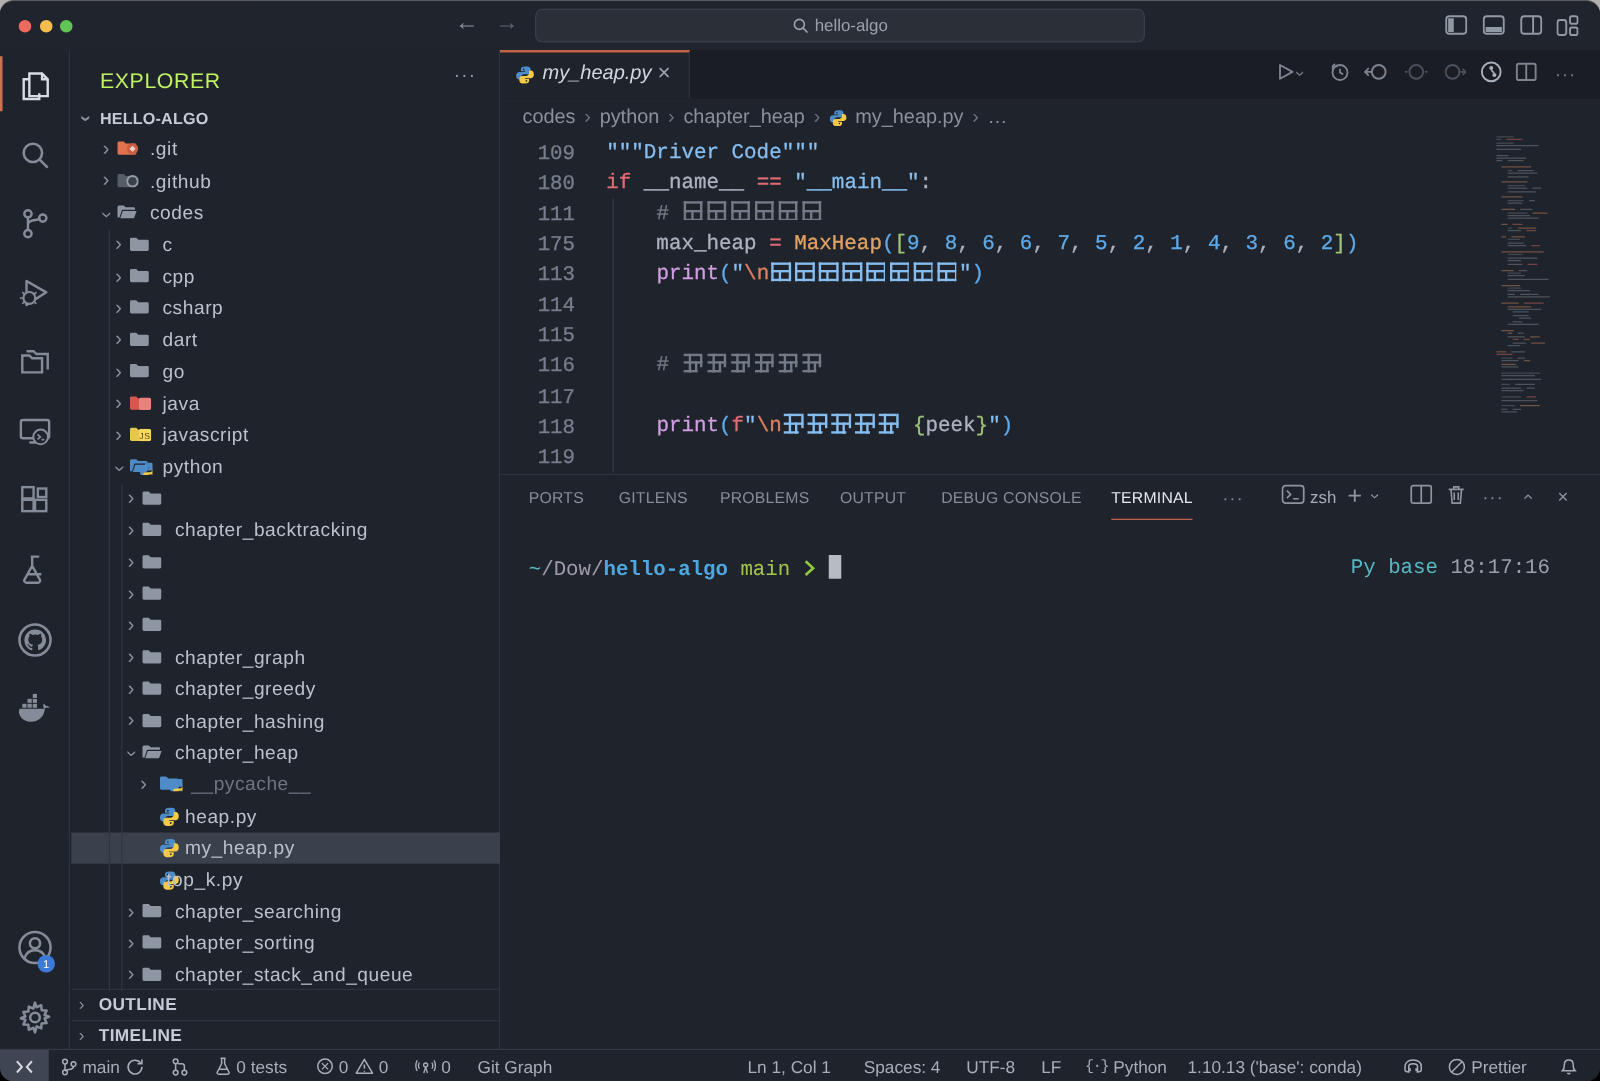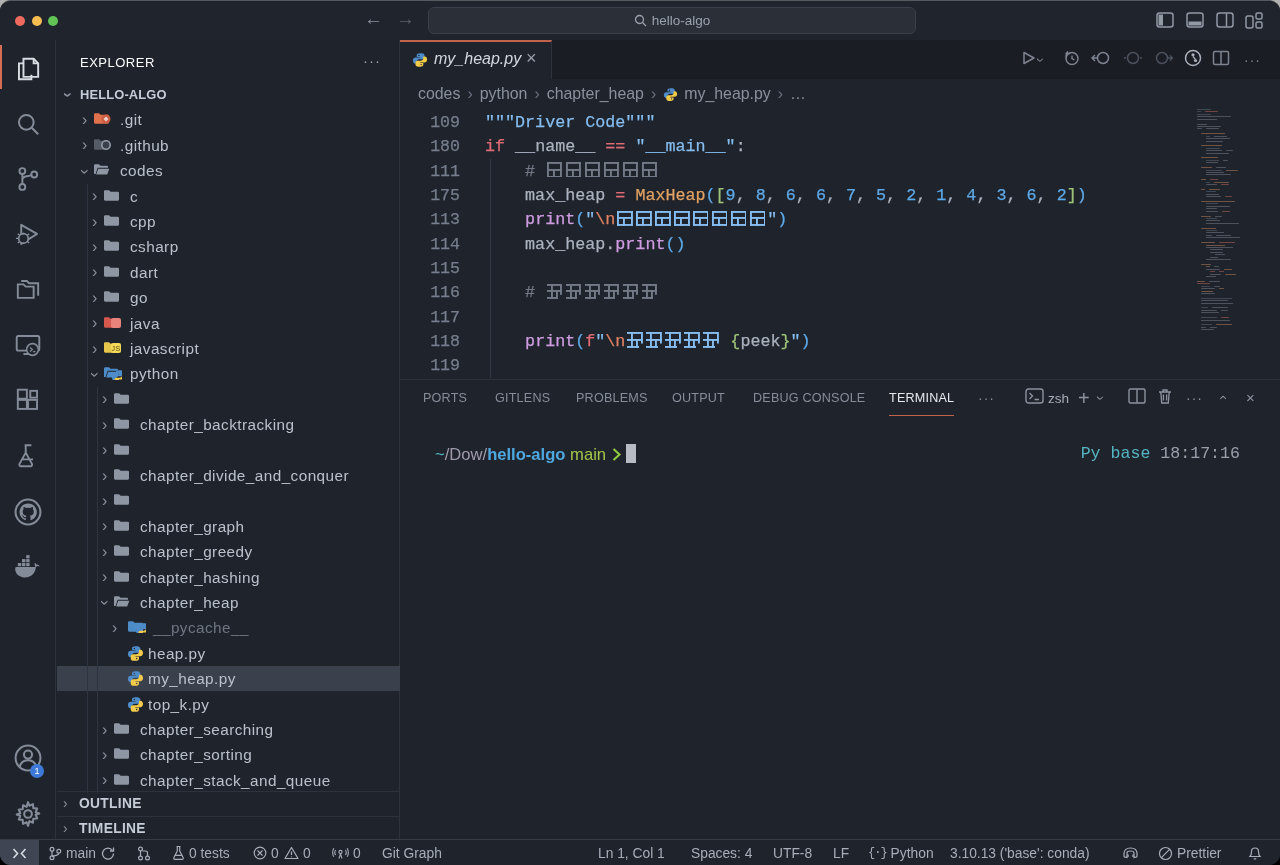--- a/index.html
+++ b/index.html
@@ -10,21 +10,21 @@
 .tl{position:absolute;top:14.5px;width:10px;height:10px;border-radius:50%}
 #searchbox{position:absolute;left:428px;top:6px;width:488px;height:27px;background:#2b3038;border:1px solid #3a3f4a;border-radius:6px;color:#9aa1ad;font-size:13.5px;display:flex;align-items:center;justify-content:center;gap:5px}
 .navarrow{position:absolute;top:7px;color:#8b929e;font-size:19px}
 
 #activitybar{position:absolute;left:0;top:39px;width:56px;height:799px;background:#1f232b;border-right:1px solid #2d323c}
 .ab-icon{position:absolute;left:0;width:56px;height:40px;display:flex;align-items:center;justify-content:center;color:#858c99}
 .ab-icon svg{display:block;transform:scale(1.13)}
 #ab-active-strip{position:absolute;left:0;top:5px;width:2px;height:44px;background:#d36e52}
 
 #sidebar{position:absolute;left:57px;top:39px;width:343px;height:799px;background:#1f232b;border-right:1px solid #2d323c}
-#sb-head{position:absolute;left:23px;top:15px;color:#ffffff;font-size:13px;letter-spacing:.5px}
+#sb-head{position:absolute;left:23px;top:15px;color:#bef264;font-size:17px;letter-spacing:.5px}
 #sb-dots{position:absolute;left:306px;top:12px;color:#9aa1ac;font-size:15px;letter-spacing:1px}
 .trow{position:absolute;left:0;width:343px;height:25.4px;display:flex;align-items:center;color:#bac1cc;font-size:15.3px;letter-spacing:.45px;white-space:pre}
 .trow .chev{position:absolute;color:#8a919d;width:16px;text-align:center;font-size:16px}
 .trow .ficon{position:absolute;width:17px;height:17px}
 .trow .lbl{position:absolute;line-height:25px}
 .sel{background:#3a404c}
 .dim{color:#6e7582}
 .treeguide{position:absolute;width:1px;background:#2f3440}
 #outline-sec{position:absolute;left:0;width:343px;color:#c5ccd7;font-size:13.8px;font-weight:bold;border-top:1px solid #2d323c;height:25px;display:flex;align-items:center;letter-spacing:.3px}
 
@@ -48,21 +48,21 @@
  background-position:50% 0,50% 50%,50% 100%,0 50%,100% 50%,46% 100%}
 .cj2{background-size:88% 1.9px,100% 1.9px,76% 1.9px,1.9px 100%,1.9px 72%,1.9px 58%;background-position:20% 0,50% 46%,0% 100%,30% 50%,100% 0%,64% 100%}
 
 #minimap{position:absolute;left:1190px;top:108px;width:90px;height:270px}
 .mm{position:absolute;height:1.1px;border-radius:.5px}
 
 #panel{position:absolute;left:400px;top:378px;width:880px;height:460px;background:#1f232b;border-top:1px solid #2d323c}
 .ptab{position:absolute;top:0;height:36px;line-height:36px;color:#868d99;font-size:12.6px;letter-spacing:.2px}
 .ptab.act{color:#e6e9ee;border-bottom:1.6px solid #c0634a}
 #panelacts{position:absolute;left:4px;top:0;width:880px;height:36px}
-#term{position:absolute;left:35px;top:64px;width:840px;font-family:Liberation Sans, sans-serif;font-size:16.6px;white-space:pre}
+#term{position:absolute;left:23px;top:64px;width:840px;font-family:Liberation Mono, monospace;font-size:16.6px;white-space:pre}
 #termright{position:absolute;right:40px;top:64px;font-family:"Liberation Mono",monospace;font-size:16.6px;color:#9aa0ab}
 
 #statusbar{position:absolute;left:0;top:838px;width:1280px;height:27px;background:#1f232b;border-top:1px solid #363b45;color:#a7aeb9;font-size:13.8px}
 #remote{position:absolute;left:0;top:0;width:39px;height:26px;background:#3f4552;color:#d0d5dd;display:flex;align-items:center;justify-content:center}
 .sb-item{position:absolute;top:0;height:26px;display:flex;align-items:center;gap:4px}
 .sb-item svg{display:block}
 </style></head><body>
 <div class="cnr" style="left:0"></div>
 <div class="cnr" style="right:0"></div>
 <div id="win">
@@ -245,21 +245,21 @@
             <path d="M1 3.3 Q1 2.2 2.1 2.2 L6 2.2 L7.6 3.8 L14.9 3.8 Q16 3.8 16 4.9 L16 11.6 Q16 12.7 14.9 12.7 L2.1 12.7 Q1 12.7 1 11.6 Z" fill="#8d96a2"></path>
           </svg></span></div>
       <div class="trow" style="top:372.1px"><span class="chev" style="left:40px">›</span><span class="ficon" style="left:56px;top:4px"><svg width="17" height="15" viewBox="0 0 17 15" style="">
             <path d="M1 3.3 Q1 2.2 2.1 2.2 L6 2.2 L7.6 3.8 L14.9 3.8 Q16 3.8 16 4.9 L16 11.6 Q16 12.7 14.9 12.7 L2.1 12.7 Q1 12.7 1 11.6 Z" fill="#8d96a2"></path>
           </svg></span><span class="lbl" style="left:83px">chapter_backtracking</span></div>
       <div class="trow" style="top:397.5px"><span class="chev" style="left:40px">›</span><span class="ficon" style="left:56px;top:4px"><svg width="17" height="15" viewBox="0 0 17 15" style="">
             <path d="M1 3.3 Q1 2.2 2.1 2.2 L6 2.2 L7.6 3.8 L14.9 3.8 Q16 3.8 16 4.9 L16 11.6 Q16 12.7 14.9 12.7 L2.1 12.7 Q1 12.7 1 11.6 Z" fill="#8d96a2"></path>
           </svg></span></div>
       <div class="trow" style="top:422.9px"><span class="chev" style="left:40px">›</span><span class="ficon" style="left:56px;top:4px"><svg width="17" height="15" viewBox="0 0 17 15" style="">
             <path d="M1 3.3 Q1 2.2 2.1 2.2 L6 2.2 L7.6 3.8 L14.9 3.8 Q16 3.8 16 4.9 L16 11.6 Q16 12.7 14.9 12.7 L2.1 12.7 Q1 12.7 1 11.6 Z" fill="#8d96a2"></path>
-          </svg></span><span class="lbl" style="left:83px">chapter_divide_and_conquer</span></div>
+          </svg></span></div>
       <div class="trow" style="top:448.3px"><span class="chev" style="left:40px">›</span><span class="ficon" style="left:56px;top:4px"><svg width="17" height="15" viewBox="0 0 17 15" style="">
             <path d="M1 3.3 Q1 2.2 2.1 2.2 L6 2.2 L7.6 3.8 L14.9 3.8 Q16 3.8 16 4.9 L16 11.6 Q16 12.7 14.9 12.7 L2.1 12.7 Q1 12.7 1 11.6 Z" fill="#8d96a2"></path>
           </svg></span></div>
       <div class="trow" style="top:473.7px"><span class="chev" style="left:40px">›</span><span class="ficon" style="left:56px;top:4px"><svg width="17" height="15" viewBox="0 0 17 15" style="">
             <path d="M1 3.3 Q1 2.2 2.1 2.2 L6 2.2 L7.6 3.8 L14.9 3.8 Q16 3.8 16 4.9 L16 11.6 Q16 12.7 14.9 12.7 L2.1 12.7 Q1 12.7 1 11.6 Z" fill="#8d96a2"></path>
           </svg></span><span class="lbl" style="left:83px">chapter_graph</span></div>
       <div class="trow" style="top:499.1px"><span class="chev" style="left:40px">›</span><span class="ficon" style="left:56px;top:4px"><svg width="17" height="15" viewBox="0 0 17 15" style="">
             <path d="M1 3.3 Q1 2.2 2.1 2.2 L6 2.2 L7.6 3.8 L14.9 3.8 Q16 3.8 16 4.9 L16 11.6 Q16 12.7 14.9 12.7 L2.1 12.7 Q1 12.7 1 11.6 Z" fill="#8d96a2"></path>
           </svg></span><span class="lbl" style="left:83px">chapter_greedy</span></div>
       <div class="trow" style="top:524.5px"><span class="chev" style="left:40px">›</span><span class="ficon" style="left:56px;top:4px"><svg width="17" height="15" viewBox="0 0 17 15" style="">
@@ -279,21 +279,21 @@
             <path fill="#4e8cc9" d="M7.9 1.2c-2.1 0-3.2.8-3.2 2.2v1.5h3.4v.6H3.4C2 5.5.9 6.6.9 8.5c0 1.9 1 3.1 2.4 3.1h1.4V9.8c0-1.4 1.2-2.5 2.6-2.5h3.2c1.1 0 2-.9 2-2V3.4c0-1.3-1.2-2.2-2.6-2.2zm-1 1.5c.4 0 .7.3.7.7 0 .4-.3.7-.7.7-.4 0-.7-.3-.7-.7 0-.4.3-.7.7-.7z"></path>
             <path fill="#f2ca49" d="M8.1 14.8c2.1 0 3.2-.8 3.2-2.2v-1.5H7.9v-.6h4.7c1.4 0 2.5-1.1 2.5-3 0-1.9-1-3.1-2.4-3.1h-1.4v1.8c0 1.4-1.2 2.5-2.6 2.5H5.5c-1.1 0-2 .9-2 2v1.9c0 1.3 1.2 2.2 2.6 2.2zm1-1.5c-.4 0-.7-.3-.7-.7 0-.4.3-.7.7-.7.4 0 .7.3.7.7 0 .4-.3.7-.7.7z"></path>
           </svg></span><span class="lbl" style="left:91px">heap.py</span></div>
       <div class="trow sel" style="top:626.1px"><span class="ficon" style="left:70px;top:4px"><svg width="16" height="16" viewBox="0 0 16 16" style="width:17px;height:17px">
             <path fill="#4e8cc9" d="M7.9 1.2c-2.1 0-3.2.8-3.2 2.2v1.5h3.4v.6H3.4C2 5.5.9 6.6.9 8.5c0 1.9 1 3.1 2.4 3.1h1.4V9.8c0-1.4 1.2-2.5 2.6-2.5h3.2c1.1 0 2-.9 2-2V3.4c0-1.3-1.2-2.2-2.6-2.2zm-1 1.5c.4 0 .7.3.7.7 0 .4-.3.7-.7.7-.4 0-.7-.3-.7-.7 0-.4.3-.7.7-.7z"></path>
             <path fill="#f2ca49" d="M8.1 14.8c2.1 0 3.2-.8 3.2-2.2v-1.5H7.9v-.6h4.7c1.4 0 2.5-1.1 2.5-3 0-1.9-1-3.1-2.4-3.1h-1.4v1.8c0 1.4-1.2 2.5-2.6 2.5H5.5c-1.1 0-2 .9-2 2v1.9c0 1.3 1.2 2.2 2.6 2.2zm1-1.5c-.4 0-.7-.3-.7-.7 0-.4.3-.7.7-.7.4 0 .7.3.7.7 0 .4-.3.7-.7.7z"></path>
           </svg></span><span class="lbl" style="left:91px">my_heap.py</span></div>
       <div class="trow" style="top:651.5px"><span class="ficon" style="left:70px;top:4px"><svg width="16" height="16" viewBox="0 0 16 16" style="width:17px;height:17px">
             <path fill="#4e8cc9" d="M7.9 1.2c-2.1 0-3.2.8-3.2 2.2v1.5h3.4v.6H3.4C2 5.5.9 6.6.9 8.5c0 1.9 1 3.1 2.4 3.1h1.4V9.8c0-1.4 1.2-2.5 2.6-2.5h3.2c1.1 0 2-.9 2-2V3.4c0-1.3-1.2-2.2-2.6-2.2zm-1 1.5c.4 0 .7.3.7.7 0 .4-.3.7-.7.7-.4 0-.7-.3-.7-.7 0-.4.3-.7.7-.7z"></path>
             <path fill="#f2ca49" d="M8.1 14.8c2.1 0 3.2-.8 3.2-2.2v-1.5H7.9v-.6h4.7c1.4 0 2.5-1.1 2.5-3 0-1.9-1-3.1-2.4-3.1h-1.4v1.8c0 1.4-1.2 2.5-2.6 2.5H5.5c-1.1 0-2 .9-2 2v1.9c0 1.3 1.2 2.2 2.6 2.2zm1-1.5c-.4 0-.7-.3-.7-.7 0-.4.3-.7.7-.7.4 0 .7.3.7.7 0 .4-.3.7-.7.7z"></path>
-          </svg></span><span class="lbl" style="left:91px">top_k.py</span></div>
+          </svg></span><span class="lbl" style="left:76px">top_k.py</span></div>
       <div class="trow" style="top:676.9px"><span class="chev" style="left:40px">›</span><span class="ficon" style="left:56px;top:4px"><svg width="17" height="15" viewBox="0 0 17 15" style="">
             <path d="M1 3.3 Q1 2.2 2.1 2.2 L6 2.2 L7.6 3.8 L14.9 3.8 Q16 3.8 16 4.9 L16 11.6 Q16 12.7 14.9 12.7 L2.1 12.7 Q1 12.7 1 11.6 Z" fill="#8d96a2"></path>
           </svg></span><span class="lbl" style="left:83px">chapter_searching</span></div>
       <div class="trow" style="top:702.3px"><span class="chev" style="left:40px">›</span><span class="ficon" style="left:56px;top:4px"><svg width="17" height="15" viewBox="0 0 17 15" style="">
             <path d="M1 3.3 Q1 2.2 2.1 2.2 L6 2.2 L7.6 3.8 L14.9 3.8 Q16 3.8 16 4.9 L16 11.6 Q16 12.7 14.9 12.7 L2.1 12.7 Q1 12.7 1 11.6 Z" fill="#8d96a2"></path>
           </svg></span><span class="lbl" style="left:83px">chapter_sorting</span></div>
       <div class="trow" style="top:727.7px"><span class="chev" style="left:40px">›</span><span class="ficon" style="left:56px;top:4px"><svg width="17" height="15" viewBox="0 0 17 15" style="">
             <path d="M1 3.3 Q1 2.2 2.1 2.2 L6 2.2 L7.6 3.8 L14.9 3.8 Q16 3.8 16 4.9 L16 11.6 Q16 12.7 14.9 12.7 L2.1 12.7 Q1 12.7 1 11.6 Z" fill="#8d96a2"></path>
           </svg></span><span class="lbl" style="left:83px">chapter_stack_and_queue</span></div>
       <div class="treeguide" style="left:29.5px;top:144px;height:609px"></div>
@@ -370,21 +370,20 @@
       <div class="cline" style="left:85px;top:2.0px"><span class="st">"""Driver Code"""</span></div>
       <div class="lnum" style="left:0px;top:26.3px">180</div>
       <div class="cline" style="left:85px;top:26.3px"><span class="kw">if</span><span class="df"> __name__ </span><span class="kw">==</span><span class="df"> </span><span class="st">"__main__"</span><span class="df">:</span></div>
       <div class="lnum" style="left:0px;top:50.7px">111</div>
       <div class="cline" style="left:85px;top:50.7px"><span class="df">    </span><span class="cm"># <i class="cj" style="--c:#737a87"></i><i class="cj" style="--c:#737a87"></i><i class="cj" style="--c:#737a87"></i><i class="cj" style="--c:#737a87"></i><i class="cj" style="--c:#737a87"></i><i class="cj" style="--c:#737a87"></i></span></div>
       <div class="lnum" style="left:0px;top:75.0px">175</div>
       <div class="cline" style="left:85px;top:75.0px"><span class="df">    max_heap </span><span class="kw">=</span><span class="df"> </span><span class="cl">MaxHeap</span><span class="b1">(</span><span class="b2">[</span><span class="nu">9</span><span class="df">, </span><span class="nu">8</span><span class="df">, </span><span class="nu">6</span><span class="df">, </span><span class="nu">6</span><span class="df">, </span><span class="nu">7</span><span class="df">, </span><span class="nu">5</span><span class="df">, </span><span class="nu">2</span><span class="df">, </span><span class="nu">1</span><span class="df">, </span><span class="nu">4</span><span class="df">, </span><span class="nu">3</span><span class="df">, </span><span class="nu">6</span><span class="df">, </span><span class="nu">2</span><span class="b2">]</span><span class="b1">)</span></div>
       <div class="lnum" style="left:0px;top:99.3px">113</div>
       <div class="cline" style="left:85px;top:99.3px"><span class="df">    </span><span class="fn">print</span><span class="b1">(</span><span class="st">"</span><span class="esc">\n</span><span class="st"><i class="cj" style="--c:#85bdf0"></i><i class="cj" style="--c:#85bdf0"></i><i class="cj" style="--c:#85bdf0"></i><i class="cj" style="--c:#85bdf0"></i><i class="cj" style="--c:#85bdf0"></i><i class="cj" style="--c:#85bdf0"></i><i class="cj" style="--c:#85bdf0"></i><i class="cj" style="--c:#85bdf0"></i>"</span><span class="b1">)</span></div>
       <div class="lnum" style="left:0px;top:123.6px">114</div>
-      <div class="cline" style="left:85px;top:123.6px"><span class="df">    max_heap.</span><span class="fn">print</span><span class="b1">()</span></div>
       <div class="lnum" style="left:0px;top:148.0px">115</div>
       <div class="lnum" style="left:0px;top:172.3px">116</div>
       <div class="cline" style="left:85px;top:172.3px"><span class="df">    </span><span class="cm"># <i class="cj cj2" style="--c:#737a87"></i><i class="cj cj2" style="--c:#737a87"></i><i class="cj cj2" style="--c:#737a87"></i><i class="cj cj2" style="--c:#737a87"></i><i class="cj cj2" style="--c:#737a87"></i><i class="cj cj2" style="--c:#737a87"></i></span></div>
       <div class="lnum" style="left:0px;top:196.6px">117</div>
       <div class="lnum" style="left:0px;top:221.0px">118</div>
       <div class="cline" style="left:85px;top:221.0px"><span class="df">    </span><span class="fn">print</span><span class="b1">(</span><span class="kw">f</span><span class="st">"</span><span class="esc">\n</span><span class="st"><i class="cj cj2" style="--c:#85bdf0"></i><i class="cj cj2" style="--c:#85bdf0"></i><i class="cj cj2" style="--c:#85bdf0"></i><i class="cj cj2" style="--c:#85bdf0"></i><i class="cj cj2" style="--c:#85bdf0"></i> </span><span class="b2">{</span><span class="df">peek</span><span class="b2">}</span><span class="st">"</span><span class="b1">)</span></div>
       <div class="lnum" style="left:0px;top:245.3px">119</div>
       <div id="indentguide" style="left:89.5px;top:50px;height:219px"></div>
     </div>
     <div id="minimap">
@@ -592,21 +591,21 @@
         <span>UTF-8</span>
       </div>
       <div class="sb-item" style="left:833px;gap:4px">
         <span>LF</span>
       </div>
       <div class="sb-item" style="left:868px;gap:4px">
         <span style="font-family:'Liberation Mono',monospace;font-size:12px;letter-spacing:-1px;color:#a7aeb9">{·}</span>
         <span>Python</span>
       </div>
       <div class="sb-item" style="left:950px;gap:4px">
-        <span>3.10.13 ('base': conda)</span>
+        <span>1.10.13 ('base': conda)</span>
       </div>
       <div class="sb-item" style="left:1122px;gap:4px">
         <svg width="17" height="15" viewBox="0 0 17 15" style="">
           <path d="M8.5 2 C4 2 2 4.5 2 7.5 v2.5 q0 1 1 1.2 l2 .4 V7 q0-2 3.5-2 q3.5 0 3.5 2 v4.6 l2-.4 q1-.2 1-1.2 V7.5 C15 4.5 13 2 8.5 2z" fill="none" stroke="#a7aeb9" stroke-width="1.2"></path>
           <path d="M6 8.5 v2.5 M11 8.5 v2.5" stroke="#a7aeb9" stroke-width="1.4"></path>
         </svg>
       </div>
       <div class="sb-item" style="left:1158px;gap:4px">
         <svg width="15" height="15" viewBox="0 0 15 15" style="">
           <circle cx="7.5" cy="7.5" r="6" fill="none" stroke="#a7aeb9" stroke-width="1.2"></circle>

